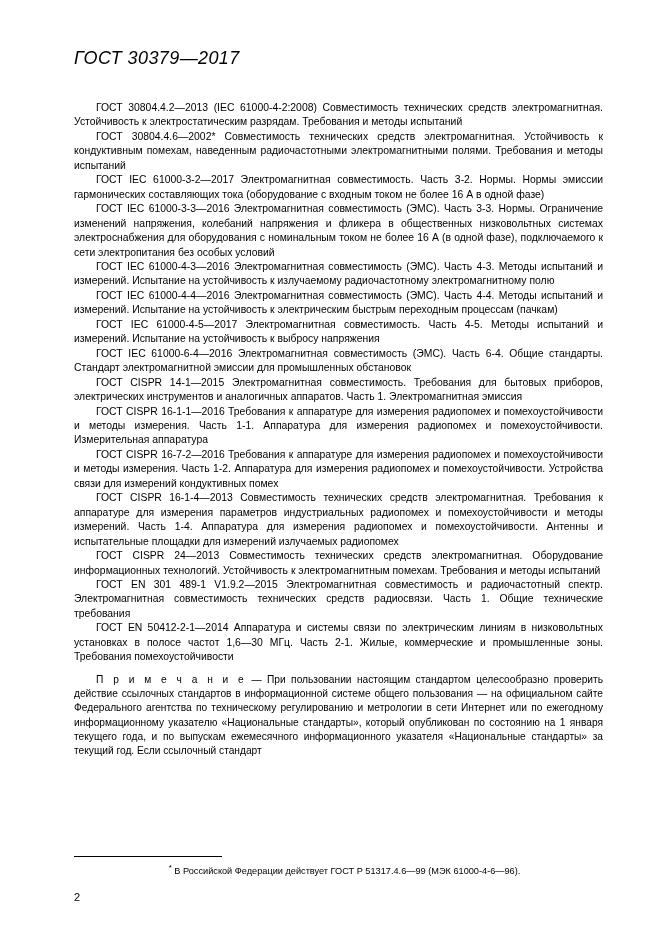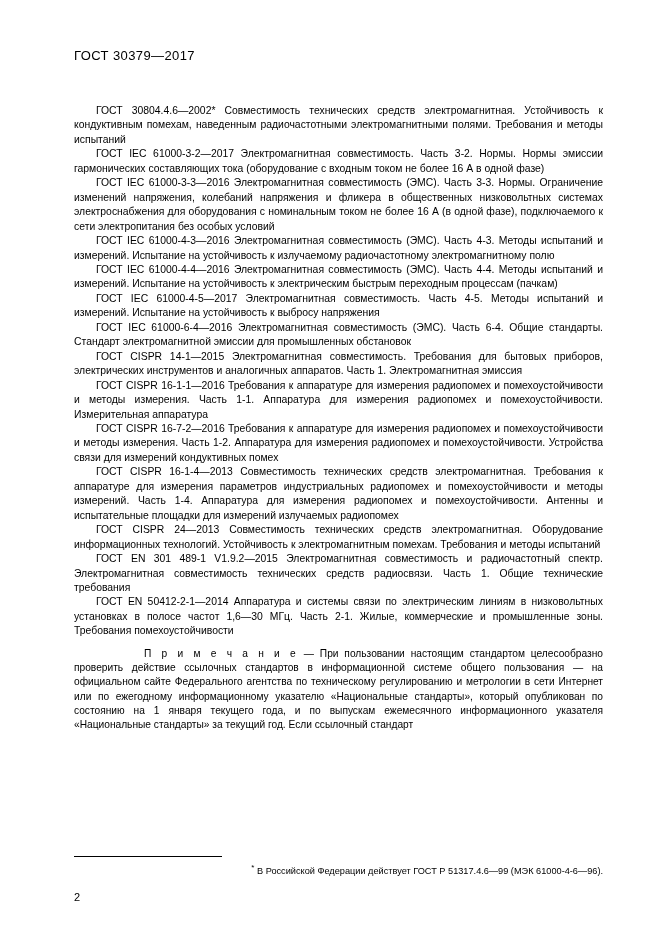--- a/index.html
+++ b/index.html
@@ -17,62 +17,62 @@
   }
   .page {
     position: absolute;
     top: 0; left: 0;
     width: 661px;
     height: 935px;
     box-sizing: border-box;
     padding: 48px 58px 0 74px;
   }
   .header {
-    font-size: 13px;
+    font-size: 18px;
     letter-spacing: 0.4px;
-    margin-bottom: 41px;
+    margin-bottom: 32px;
     white-space: nowrap;
+    font-style: italic;
   }
   .body-text {
     font-size: 10.4px;
     line-height: 14.45px;
     text-align: justify;
     text-justify: inter-word;
   }
   .para {
     margin: 0;
     text-indent: 22px;
   }
   .note {
     margin: 8px 0 0 0;
     text-indent: 22px;
     font-size: 10.2px;
     line-height: 14.3px;
     text-align: justify;
   }
   .note .note-label {
     letter-spacing: 2.2px;
-    margin-left: 48px;
   }
   .footnote-wrap {
     position: absolute;
     left: 74px;
     bottom: 58px;
     width: 529px;
   }
   .footnote-rule {
     width: 148px;
     height: 0;
     border-top: 1px solid #000;
     margin-bottom: 5px;
   }
   .footnote {
     font-size: 9.2px;
     line-height: 12px;
-    text-align: right;
+    text-align: center;
     text-indent: 12px;
   }
   .footnote sup {
     font-size: 8px;
     vertical-align: super;
   }
   .page-number {
     position: absolute;
     left: 74px;
     bottom: 32px;
@@ -80,20 +80,21 @@
   }
 </style>
 </head>
 <body>
 
 <div class="page">
 
   <div class="header">ГОСТ 30379—2017</div>
 
   <div class="body-text">
+    <p class="para">ГОСТ 30804.4.2—2013 (IEC 61000-4-2:2008) Совместимость технических средств электромагнитная. Устойчивость к электростатическим разрядам. Требования и методы испытаний</p>
     <p class="para">ГОСТ 30804.4.6—2002* Совместимость технических средств электромагнитная. Устойчивость к кондуктивным помехам, наведенным радиочастотными электромагнитными полями. Требования и методы испытаний</p>
     <p class="para">ГОСТ IEC 61000-3-2—2017 Электромагнитная совместимость. Часть 3-2. Нормы. Нормы эмиссии гармонических составляющих тока (оборудование с входным током не более 16 А в одной фазе)</p>
     <p class="para">ГОСТ IEC 61000-3-3—2016 Электромагнитная совместимость (ЭМС). Часть 3-3. Нормы. Ограничение изменений напряжения, колебаний напряжения и фликера в общественных низковольтных системах электроснабжения для оборудования с номинальным током не более 16 А (в одной фазе), подключаемого к сети электропитания без особых условий</p>
     <p class="para">ГОСТ IEC 61000-4-3—2016 Электромагнитная совместимость (ЭМС). Часть 4-3. Методы испытаний и измерений. Испытание на устойчивость к излучаемому радиочастотному электромагнитному полю</p>
     <p class="para">ГОСТ IEC 61000-4-4—2016 Электромагнитная совместимость (ЭМС). Часть 4-4. Методы испытаний и измерений. Испытание на устойчивость к электрическим быстрым переходным процессам (пачкам)</p>
     <p class="para">ГОСТ IEC 61000-4-5—2017 Электромагнитная совместимость. Часть 4-5. Методы испытаний и измерений. Испытание на устойчивость к выбросу напряжения</p>
     <p class="para">ГОСТ IEC 61000-6-4—2016 Электромагнитная совместимость (ЭМС). Часть 6-4. Общие стандарты. Стандарт электромагнитной эмиссии для промышленных обстановок</p>
     <p class="para">ГОСТ CISPR 14-1—2015 Электромагнитная совместимость. Требования для бытовых приборов, электрических инструментов и аналогичных аппаратов. Часть 1. Электромагнитная эмиссия</p>
     <p class="para">ГОСТ CISPR 16-1-1—2016 Требования к аппаратуре для измерения радиопомех и помехоустойчивости и методы измерения. Часть 1-1. Аппаратура для измерения радиопомех и помехоустойчивости. Измерительная аппаратура</p>
     <p class="para">ГОСТ CISPR 16-7-2—2016 Требования к аппаратуре для измерения радиопомех и помехоустойчивости и методы измерения. Часть 1-2. Аппаратура для измерения радиопомех и помехоустойчивости. Устройства связи для измерений кондуктивных помех</p>

